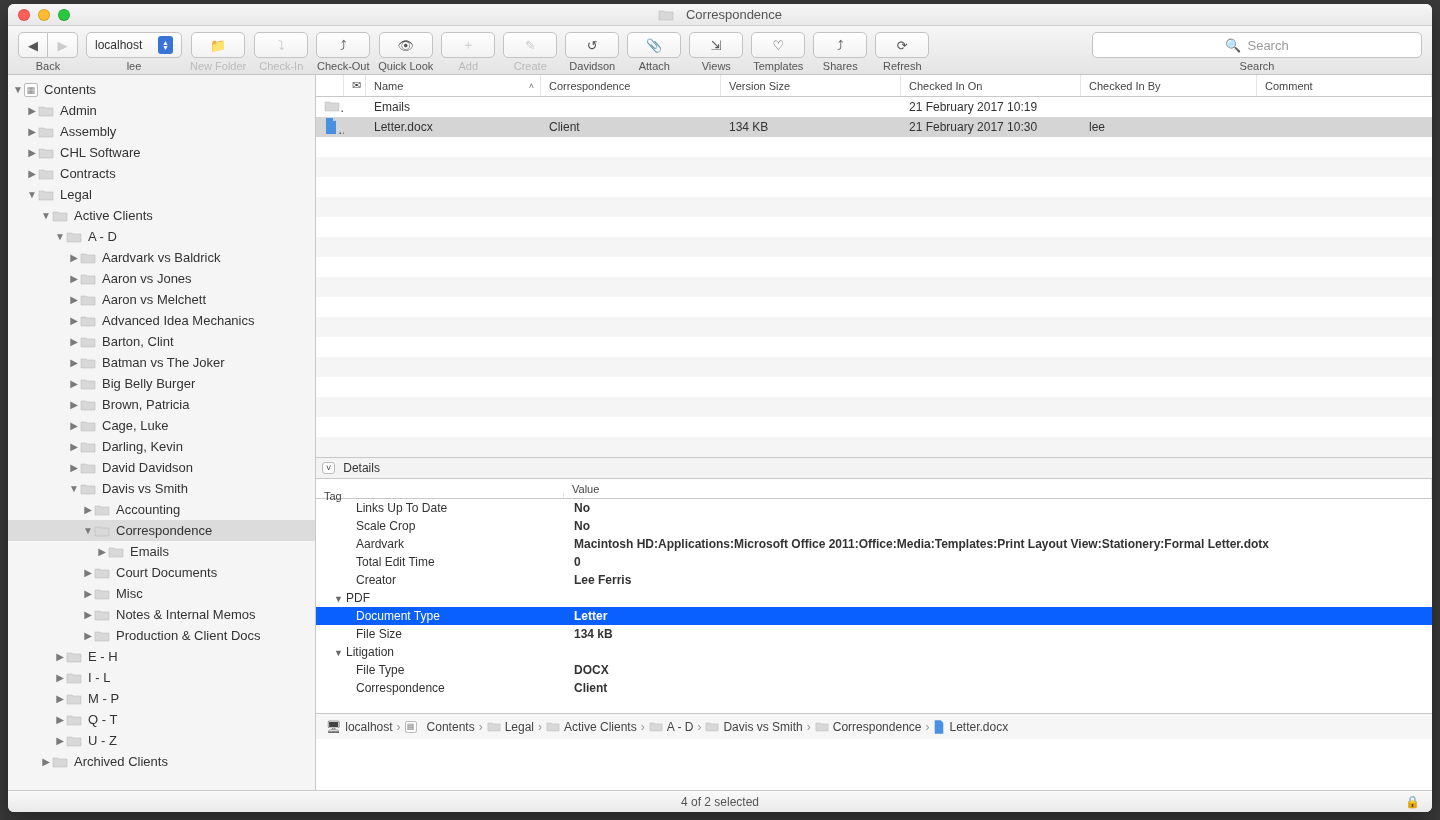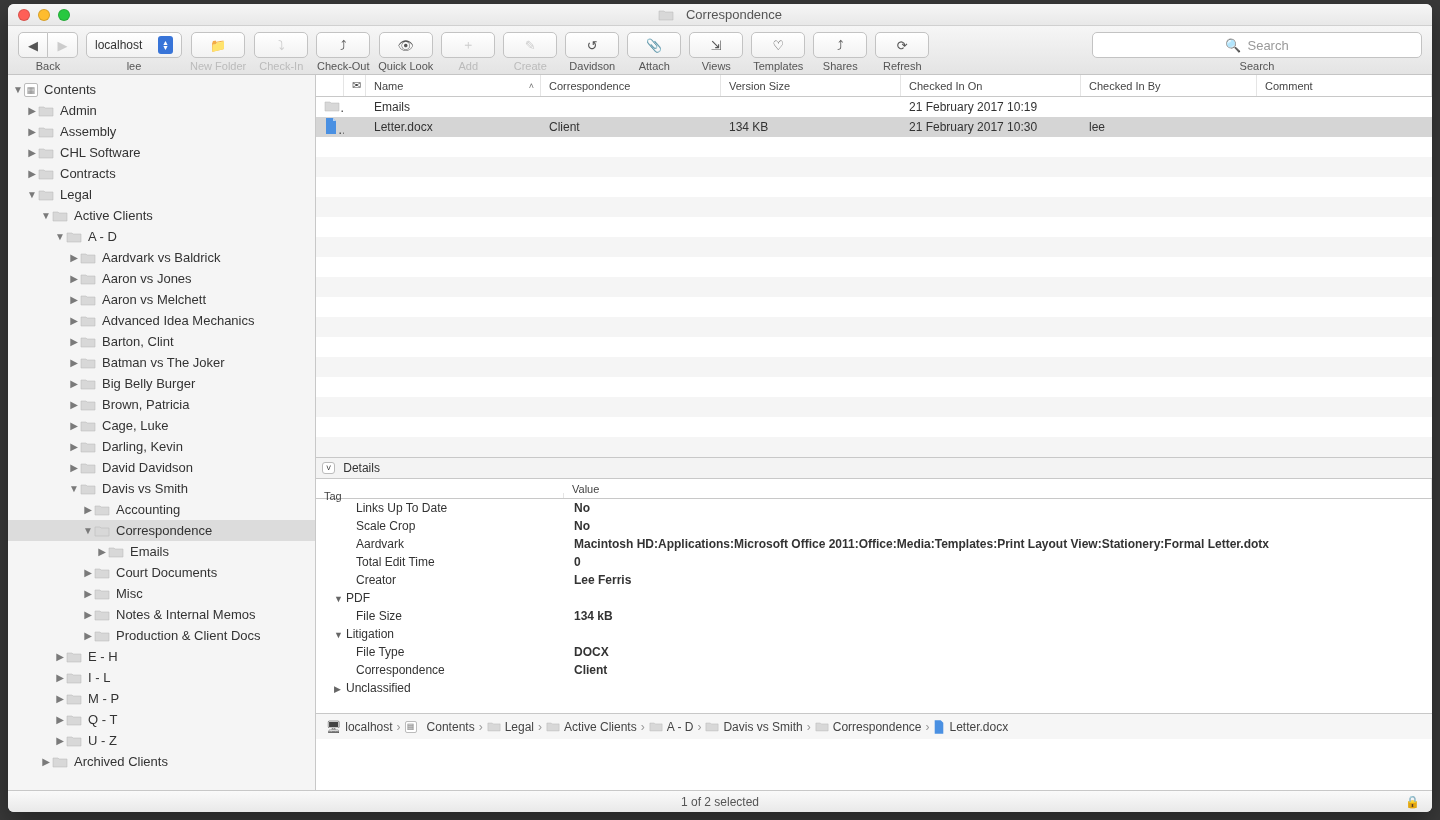--- a/index.html
+++ b/index.html
@@ -550,39 +550,39 @@
             <div class="v">0</div>
           </div>
           <div class="drow">
             <div class="k">Creator</div>
             <div class="v">Lee Ferris</div>
           </div>
           <div class="drow group">
             <div class="k"><span class="grp-tw">▼</span>PDF</div>
             <div class="v"></div>
           </div>
+          <div class="drow sel">
+            <div class="k">Document Type</div>
+            <div class="v">Letter</div>
+          </div>
           <div class="drow">
             <div class="k">File Size</div>
             <div class="v">134 kB</div>
           </div>
           <div class="drow group">
             <div class="k"><span class="grp-tw">▼</span>Litigation</div>
             <div class="v"></div>
           </div>
           <div class="drow">
             <div class="k">File Type</div>
             <div class="v">DOCX</div>
           </div>
           <div class="drow">
             <div class="k">Correspondence</div>
             <div class="v">Client</div>
-          </div>
-          <div class="drow group">
-            <div class="k"><span class="grp-tw">▶</span>Unclassified</div>
-            <div class="v"></div>
           </div>
         </div>
 
       <div class="pathbar" id="pathbar">
           <span class="crumb">
             <span>🖥</span>
             <span>localhost</span>
           </span>
           <span class="chev">›</span>
           <span class="crumb">
@@ -629,16 +629,16 @@
             <svg viewBox="0 0 14 16" style="width:12px;height:14px;">
               <path d="M2 0h7l3 3v13H2z" fill="#4a90e2"></path>
             </svg>
             <span>Letter.docx</span>
           </span>
         </div>
     </div>
   </div>
 
   <div class="status">
-    <span>1 of 2 selected</span>
+    <span>4 of 2 selected</span>
     <span class="lock">🔒</span>
   </div>
 </div>
 
 </body></html>

